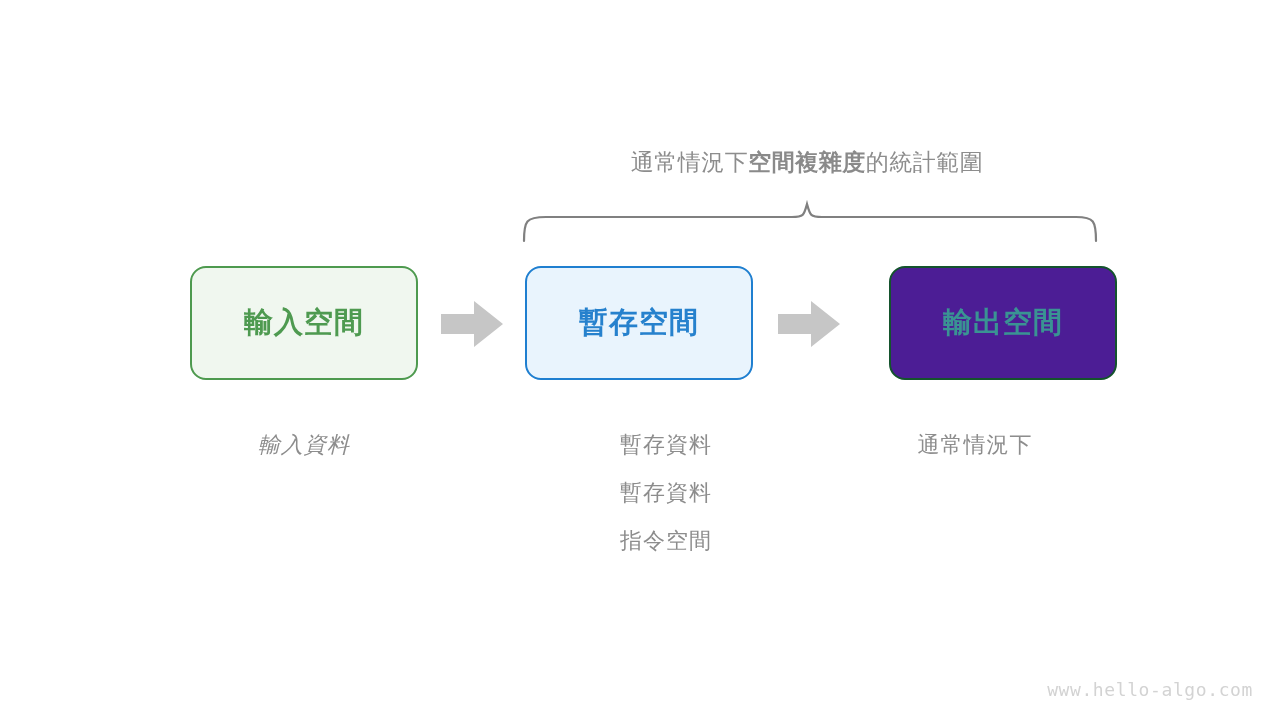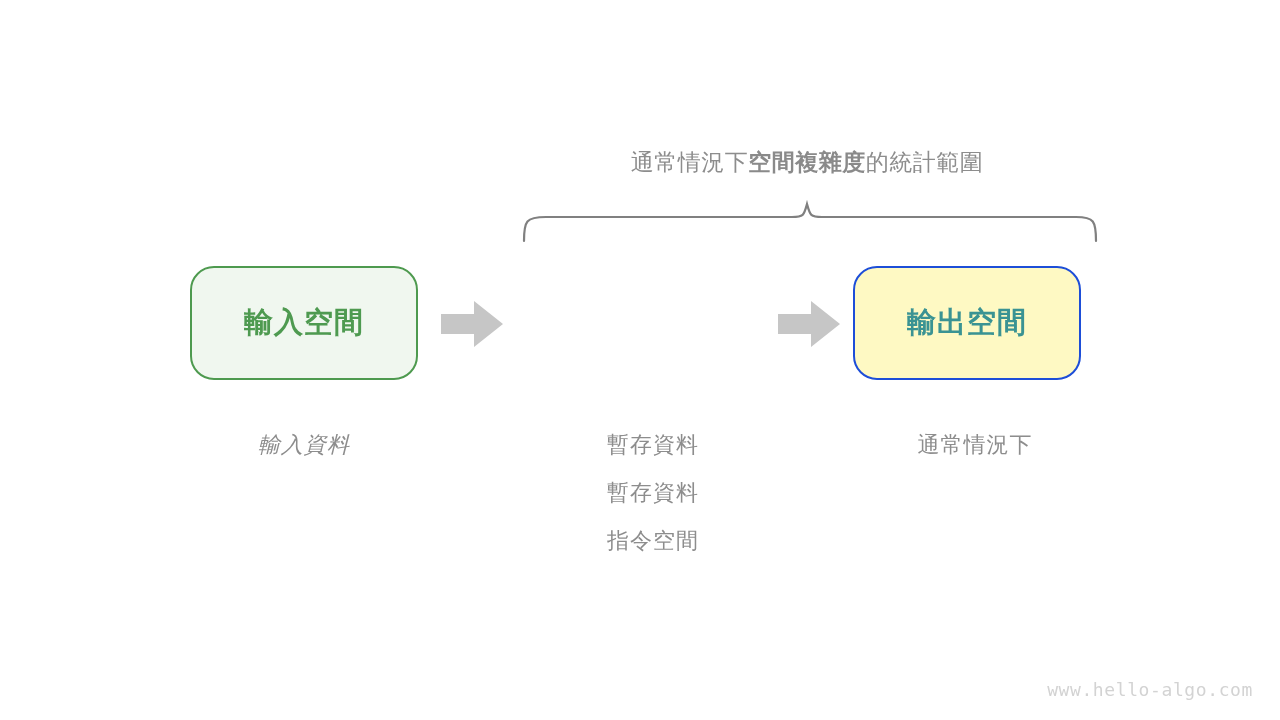--- a/index.html
+++ b/index.html
@@ -49,44 +49,44 @@
     height: 60px;
   }
 
   
   .box {
     position: absolute;
     top: 266px;
     width: 228px;
     height: 114px;
     box-sizing: border-box;
-    border-radius: 24px;
+    border-radius: 16px;
     display: flex;
     align-items: center;
     justify-content: center;
     font-size: 29px;
     font-weight: bold;
     letter-spacing: 1px;
   }
   .box-input {
     left: 190px;
     border: 2px solid #4e9a4f;
     background: #f0f7ef;
     color: #4e9a50;
   }
   .box-temp {
     left: 525px;
     border: 2px solid #1f7fd0;
     background: #e9f4fd;
     color: #2681cd;
   }
   .box-output {
-    left: 853px;
-    border: 2px solid #1d4ed8;
-    background: #fef9c3;
+    left: 889px;
+    border: 2px solid #14532d;
+    background: #4c1d95;
     color: #3a9393;
   }
 
   
   .arrow {
     position: absolute;
     top: 300px;
     width: 62px;
     height: 48px;
   }
@@ -98,21 +98,21 @@
     position: absolute;
     top: 421px;
     width: 228px;
     text-align: center;
     font-size: 22px;
     line-height: 48px;
     color: #8d8d8d;
     letter-spacing: 1px;
   }
   .caption-col-1 { left: 190px; font-style: italic; }
-  .caption-col-2 { left: 539px; }
+  .caption-col-2 { left: 552px; }
   .caption-col-3 { left: 861px; }
   .caption-line { display: block; white-space: nowrap; }
 
   
   .watermark {
     position: absolute;
     right: 27px;
     bottom: 20px;
     font-family: "DejaVu Sans Mono", "Liberation Mono", monospace;
     font-size: 18px;
@@ -135,20 +135,23 @@
              L 282 22
              C 294 22, 294 20, 297 9
              C 300 20, 300 22, 312 22
              L 566 22
              C 584 22, 586 26, 586 46" fill="none" stroke="#808080" stroke-width="2.2" stroke-linecap="round"></path>
   </svg>
 
   <div class="box box-input">
     <span>輸入空間</span>
   </div>
+  <div class="box box-temp">
+    <span>暫存空間</span>
+  </div>
   <div class="box box-output">
     <span>輸出空間</span>
   </div>
 
   <svg class="arrow arrow-1" viewBox="0 0 62 48">
     <path d="M 0 14 L 33 14 L 33 1 L 62 24 L 33 47 L 33 34 L 0 34 Z" fill="#c6c6c6"></path>
   </svg>
   <svg class="arrow arrow-2" viewBox="0 0 62 48">
     <path d="M 0 14 L 33 14 L 33 1 L 62 24 L 33 47 L 33 34 L 0 34 Z" fill="#c6c6c6"></path>
   </svg>

